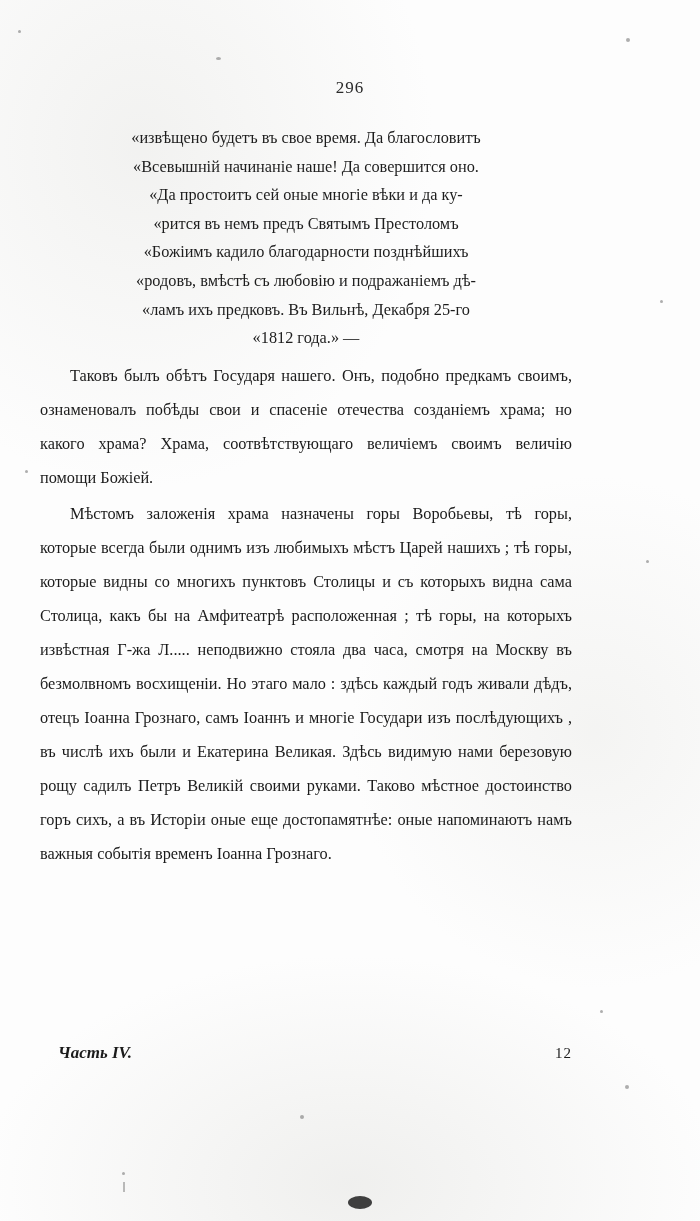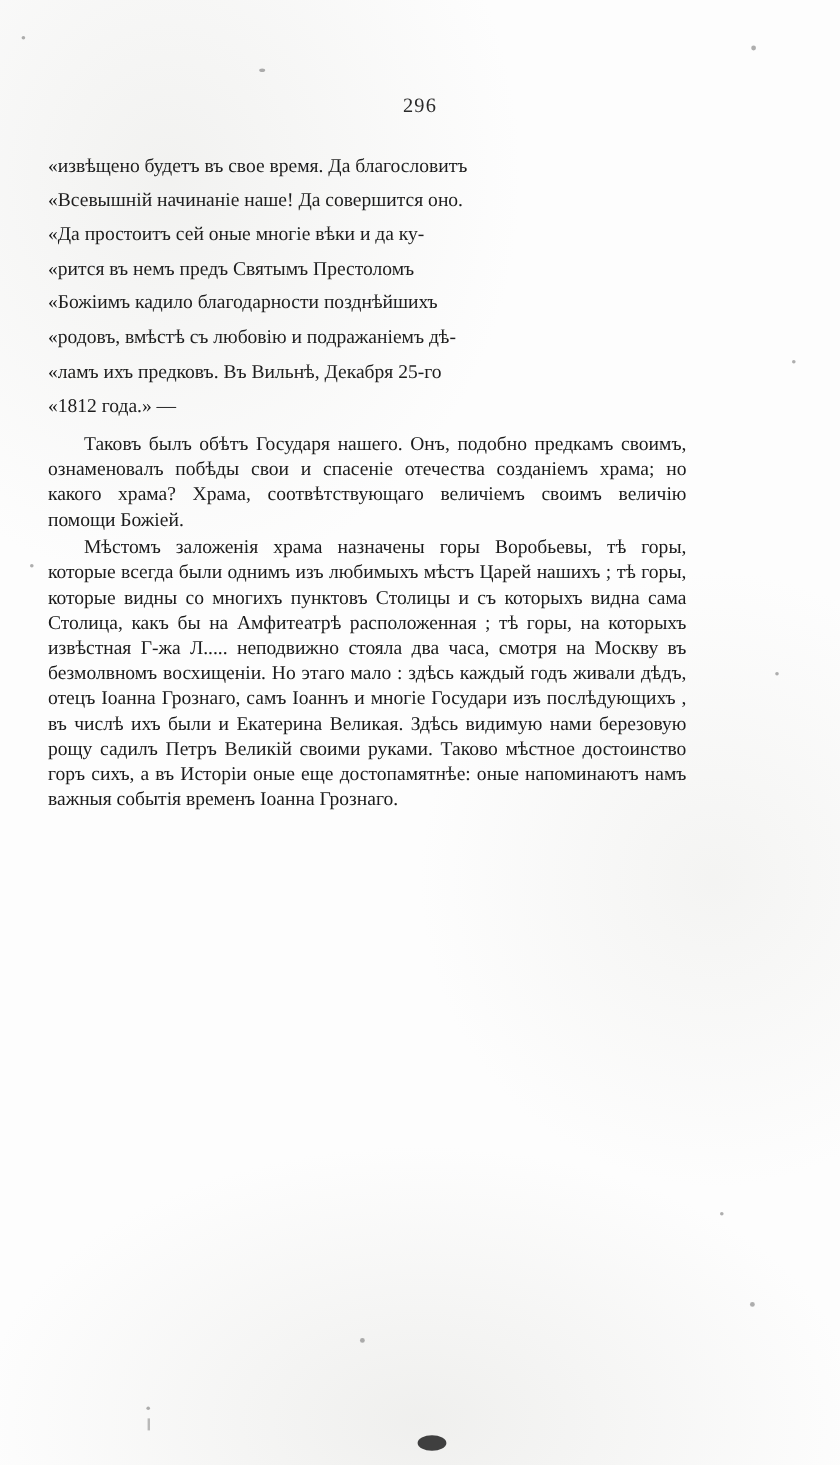--- a/index.html
+++ b/index.html
@@ -44,31 +44,32 @@
   .text-block {
     position: absolute;
     left: 40px;
     top: 124px;
     width: 532px;
     color: #1d1d1d;
   }
   p {
     margin: 0;
     font-size: 16.3px;
-    line-height: 21px;
+    line-height: 34px;
     color: #1b1b1b;
     text-align: justify;
     text-justify: inter-word;
     font-family: "Liberation Serif", serif;
   }
   .quote-line {
     display: block;
     white-space: nowrap;
     font-size: 16.3px;
     line-height: 28.6px;
+    text-align: center;
   }
   .quote-block {
     margin-bottom: 6px;
   }
   .para {
     text-indent: 30px;
     margin-bottom: 0px;
   }
   .para.tight {
     margin-top: 2px;
@@ -139,15 +140,19 @@
       <span class="quote-line">«Божіимъ кадило благодарности позднѣйшихъ</span>
       <span class="quote-line">«родовъ, вмѣстѣ съ любовію и подражаніемъ дѣ-</span>
       <span class="quote-line">«ламъ ихъ предковъ. Въ Вильнѣ, Декабря 25-го</span>
       <span class="quote-line">«1812 года.» —</span>
     </div>
 
     <p class="para">Таковъ былъ обѣтъ Государя нашего. Онъ, подобно предкамъ своимъ, ознаменовалъ побѣды свои и спасеніе отечества созданіемъ храма; но какого храма? Храма, соотвѣтствующаго величіемъ своимъ величію помощи Божіей.</p>
     <p class="para tight">Мѣстомъ заложенія храма назначены горы Воробьевы, тѣ горы, которые всегда были однимъ изъ любимыхъ мѣстъ Царей нашихъ ; тѣ горы, которые видны со многихъ пунктовъ Столицы и съ которыхъ видна сама Столица, какъ бы на Амфитеатрѣ расположенная ; тѣ горы, на которыхъ извѣстная Г-жа Л..... неподвижно стояла два часа, смотря на Москву въ безмолвномъ восхищеніи. Но этаго мало : здѣсь каждый годъ живали дѣдъ, отецъ Іоанна Грознаго, самъ Іоаннъ и многіе Государи изъ послѣдующихъ , въ числѣ ихъ были и Екатерина Великая. Здѣсь видимую нами березовую рощу садилъ Петръ Великій своими руками. Таково мѣстное достоинство горъ сихъ, а въ Исторіи оные еще достопамятнѣе: оные напоминаютъ намъ важныя событія временъ Іоанна Грознаго.</p>
   </div>
 
+  <div class="footer">
+    <span class="footer-left">Часть IV.</span>
+    <span class="footer-right">12</span>
+  </div>
 
   <div class="blot"></div>
 </div>
 
 </body></html>

